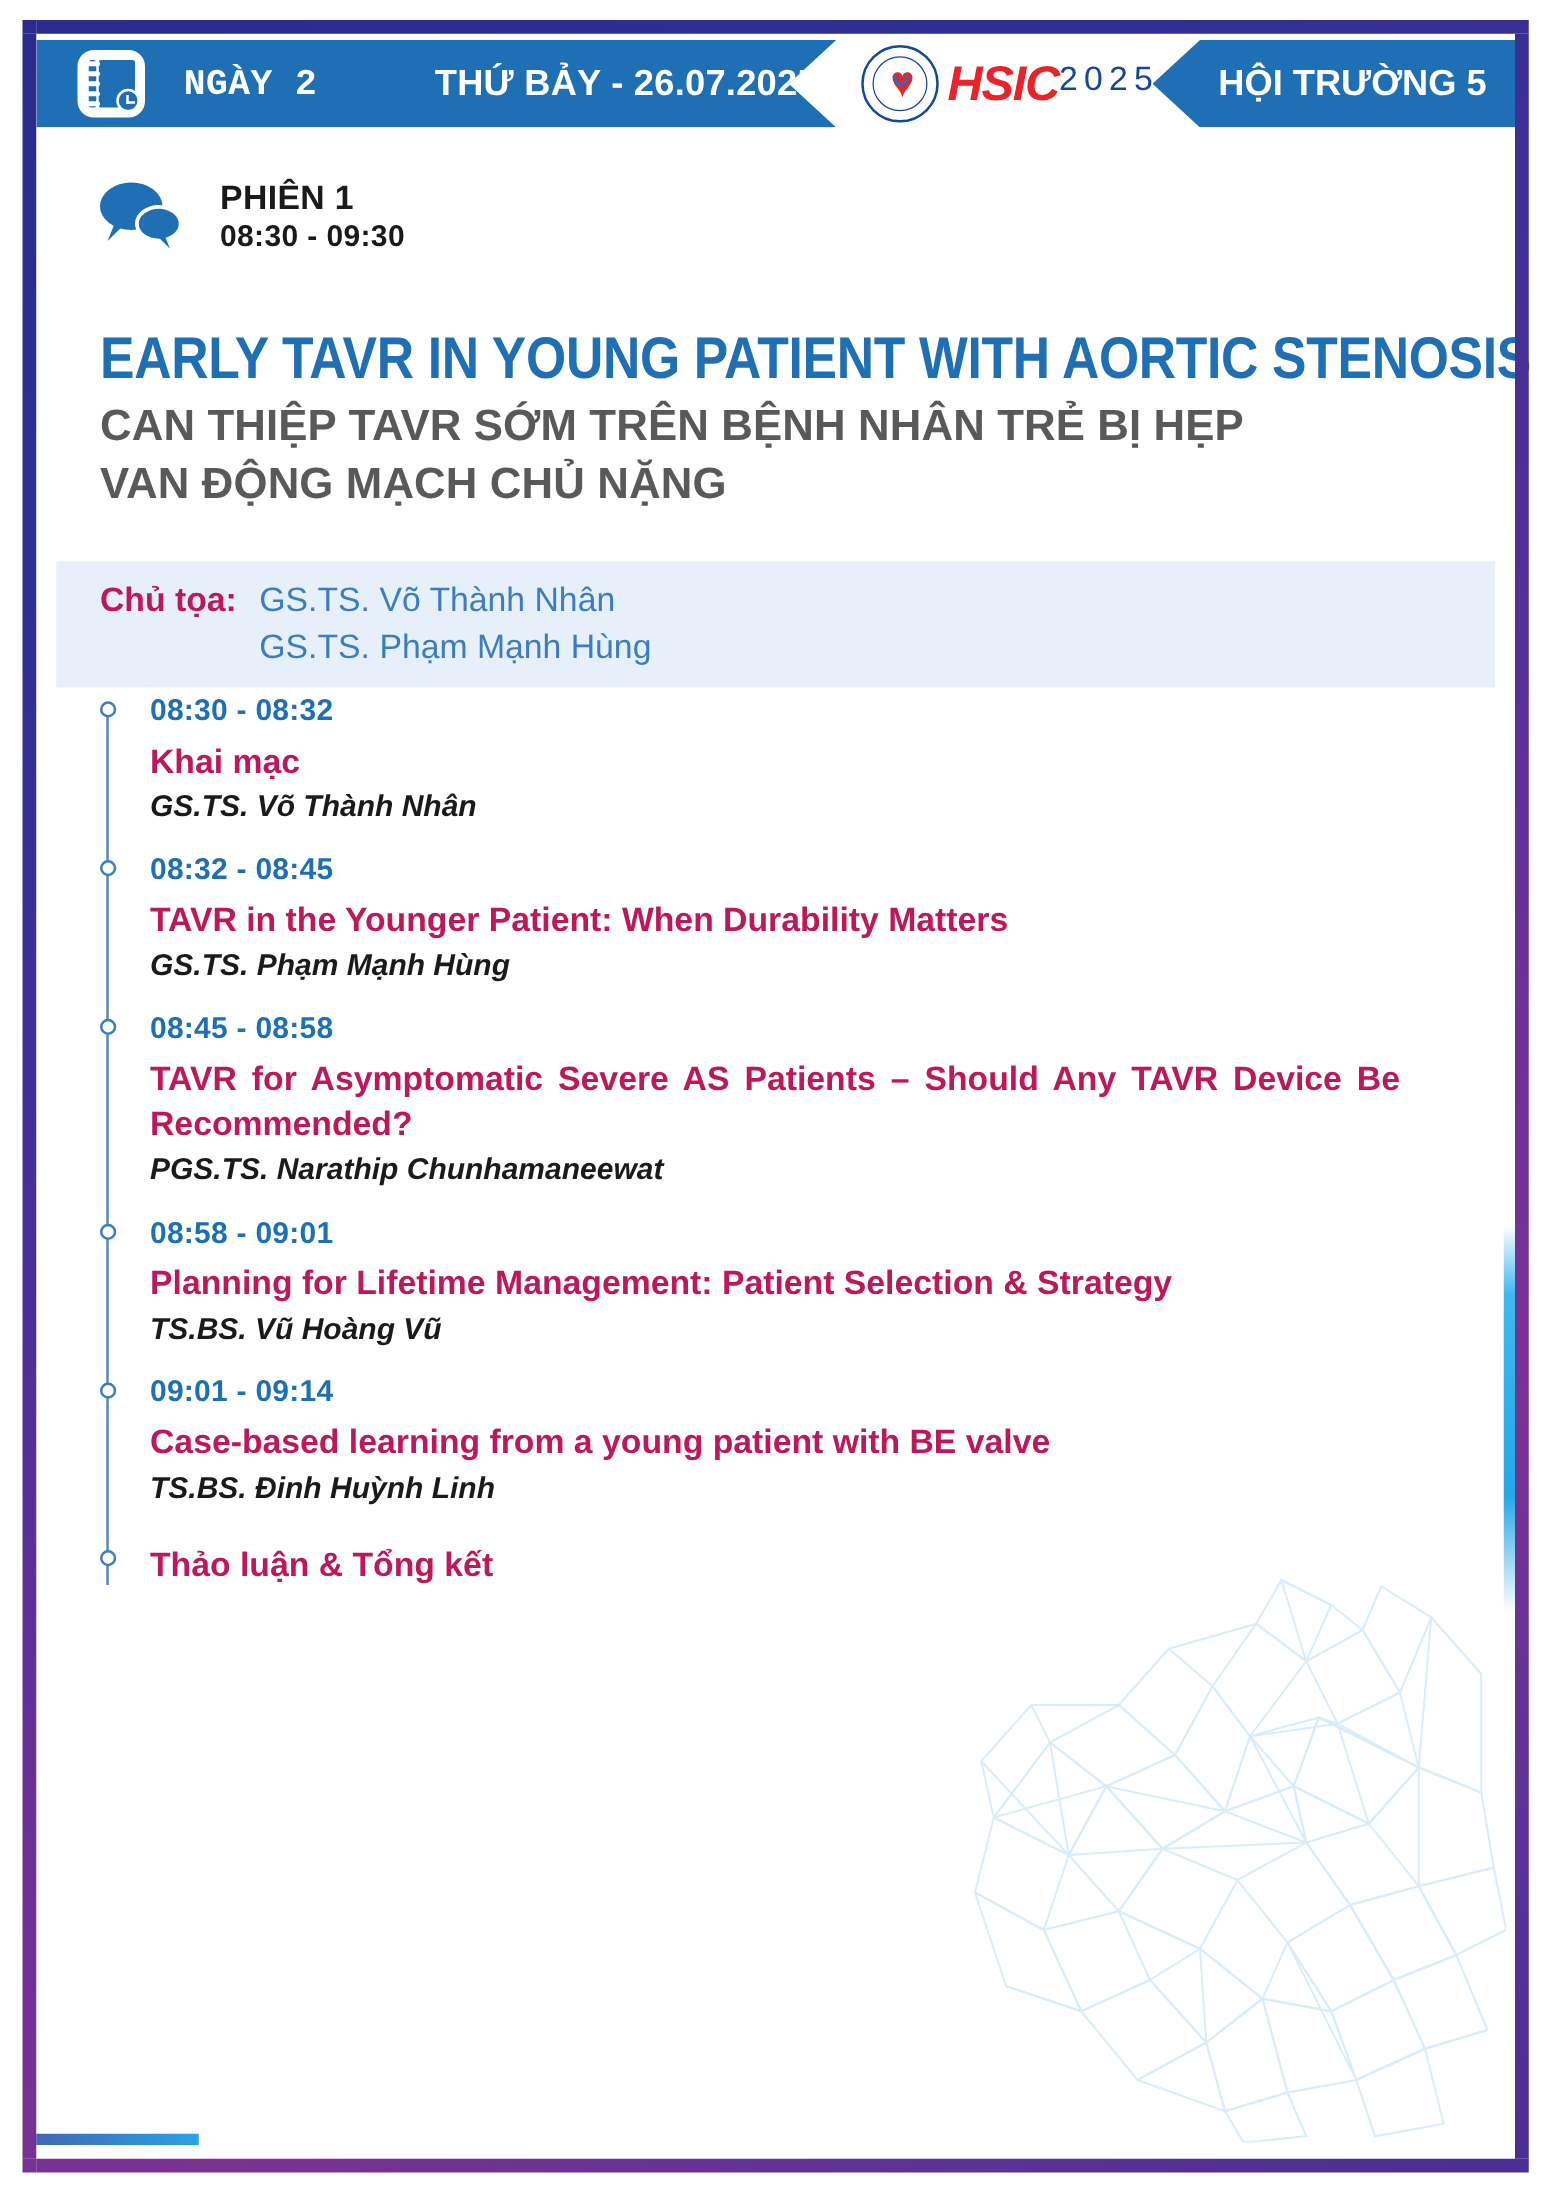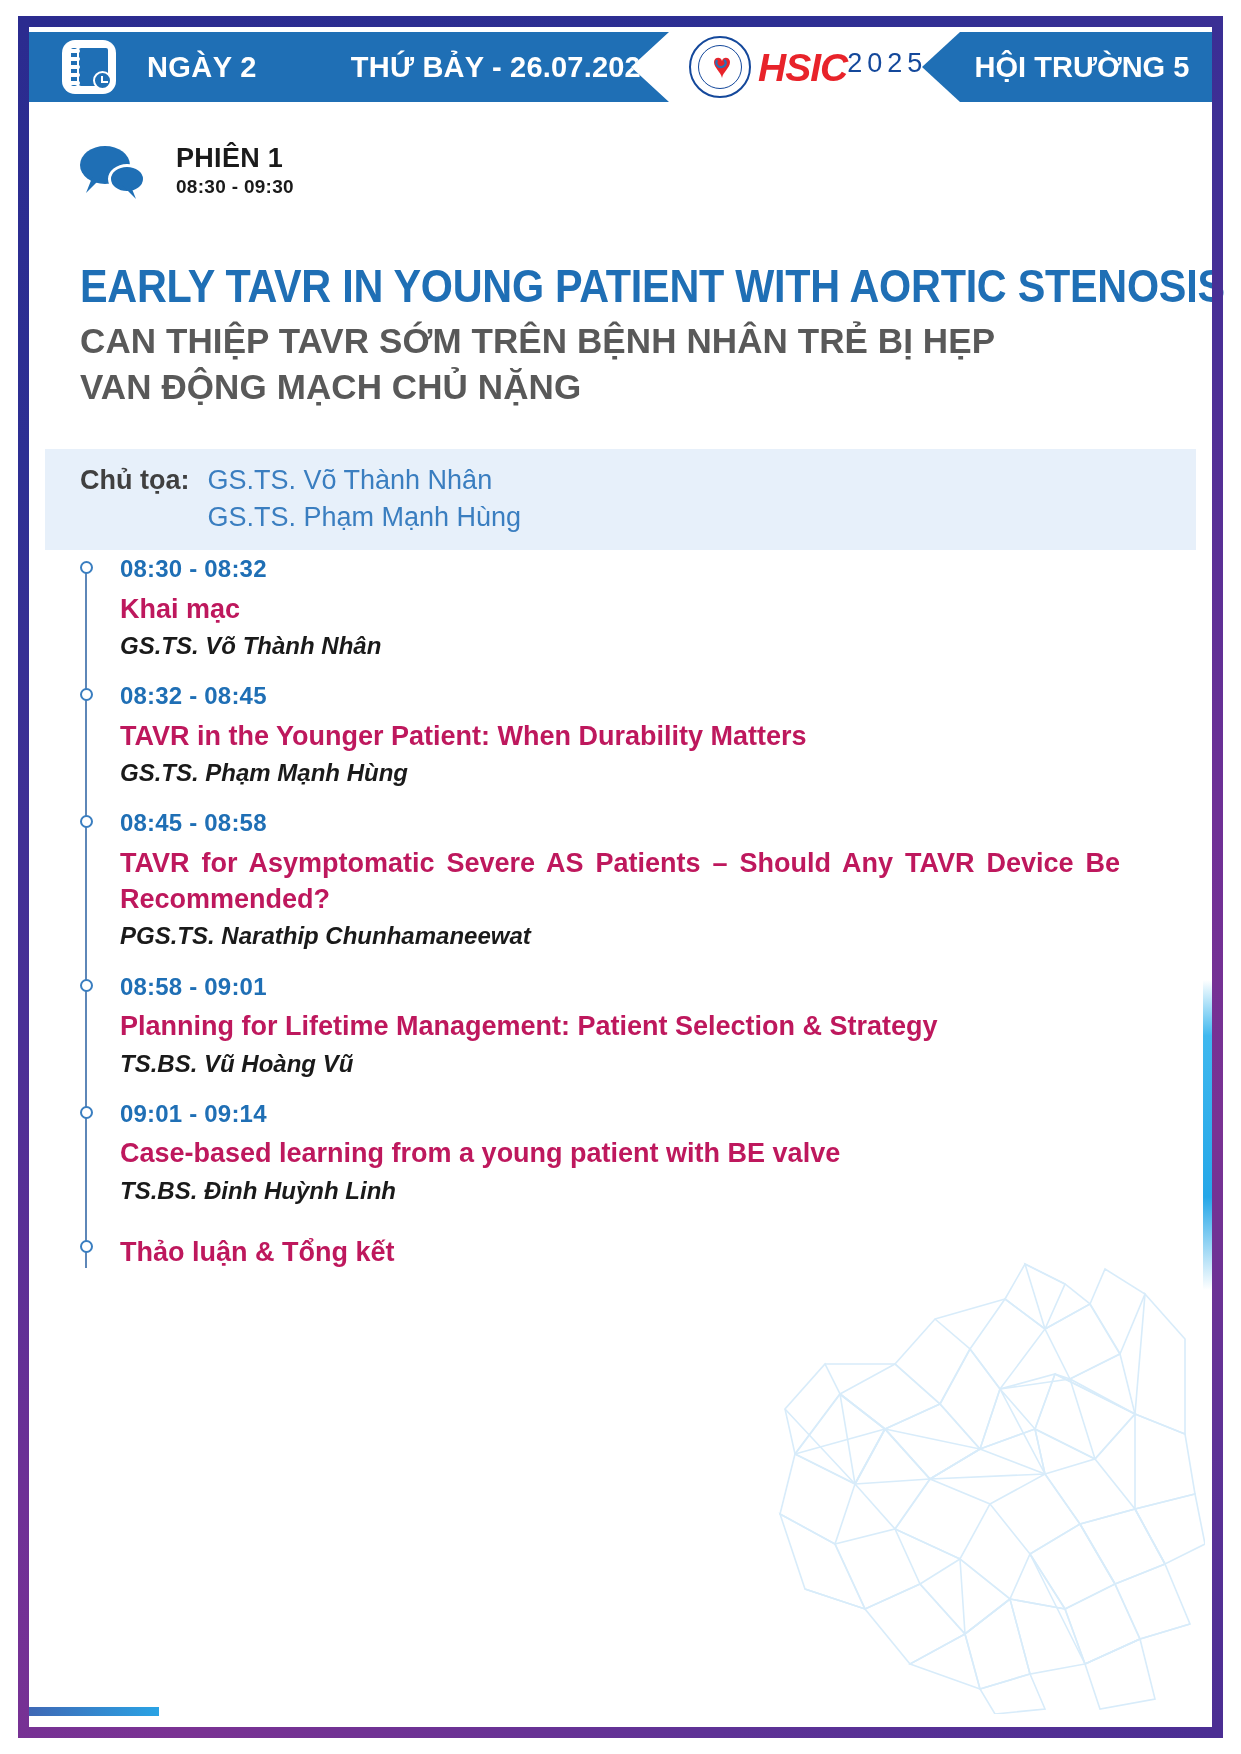--- a/index.html
+++ b/index.html
@@ -138,20 +138,21 @@
   .notebook-icon .clock::before { left: 6px; top: 3px; width: 2px; height: 7px; }
   .notebook-icon .clock::after  { left: 6px; top: 8px; width: 7px; height: 2px; }
 
   .hdr-day {
     color: #ffffff;
     font-size: 29px;
     font-weight: 700;
     letter-spacing: 0.4px;
     margin-left: 31px;
     white-space: nowrap;
+    font-family: Liberation Mono, monospace;
   }
   .hdr-date {
     color: #ffffff;
     font-size: 29px;
     font-weight: 700;
     letter-spacing: 0.2px;
     white-space: nowrap;
     margin-left: 94px;
   }
 
@@ -264,21 +265,21 @@
     margin-left: 30px;
     line-height: 1.24;
   }
   .session-phien {
     font-size: 27px;
     font-weight: 700;
     color: #1a1a1a;
     letter-spacing: 0.3px;
   }
   .session-time {
-    font-size: 19px;
+    font-size: 24px;
     font-weight: 700;
     color: #1a1a1a;
     letter-spacing: 0.3px;
   }
 
   
   .title-en {
     position: absolute;
     left: 80px;
     top: 258px;
@@ -314,21 +315,21 @@
     min-height: 78px;
     background: #e7f0fa;
     display: flex;
     align-items: flex-start;
     padding: 13px 0 13px 35px;
     z-index: 3;
   }
   .chairs-label {
     font-size: 27px;
     font-weight: 700;
-    color: #404040;
+    color: #be185d;
     white-space: nowrap;
     line-height: 1.38;
   }
   .chairs-names {
     margin-left: 18px;
     line-height: 1.38;
   }
   .chair-name {
     font-size: 27px;
     color: #3a7ec0;

